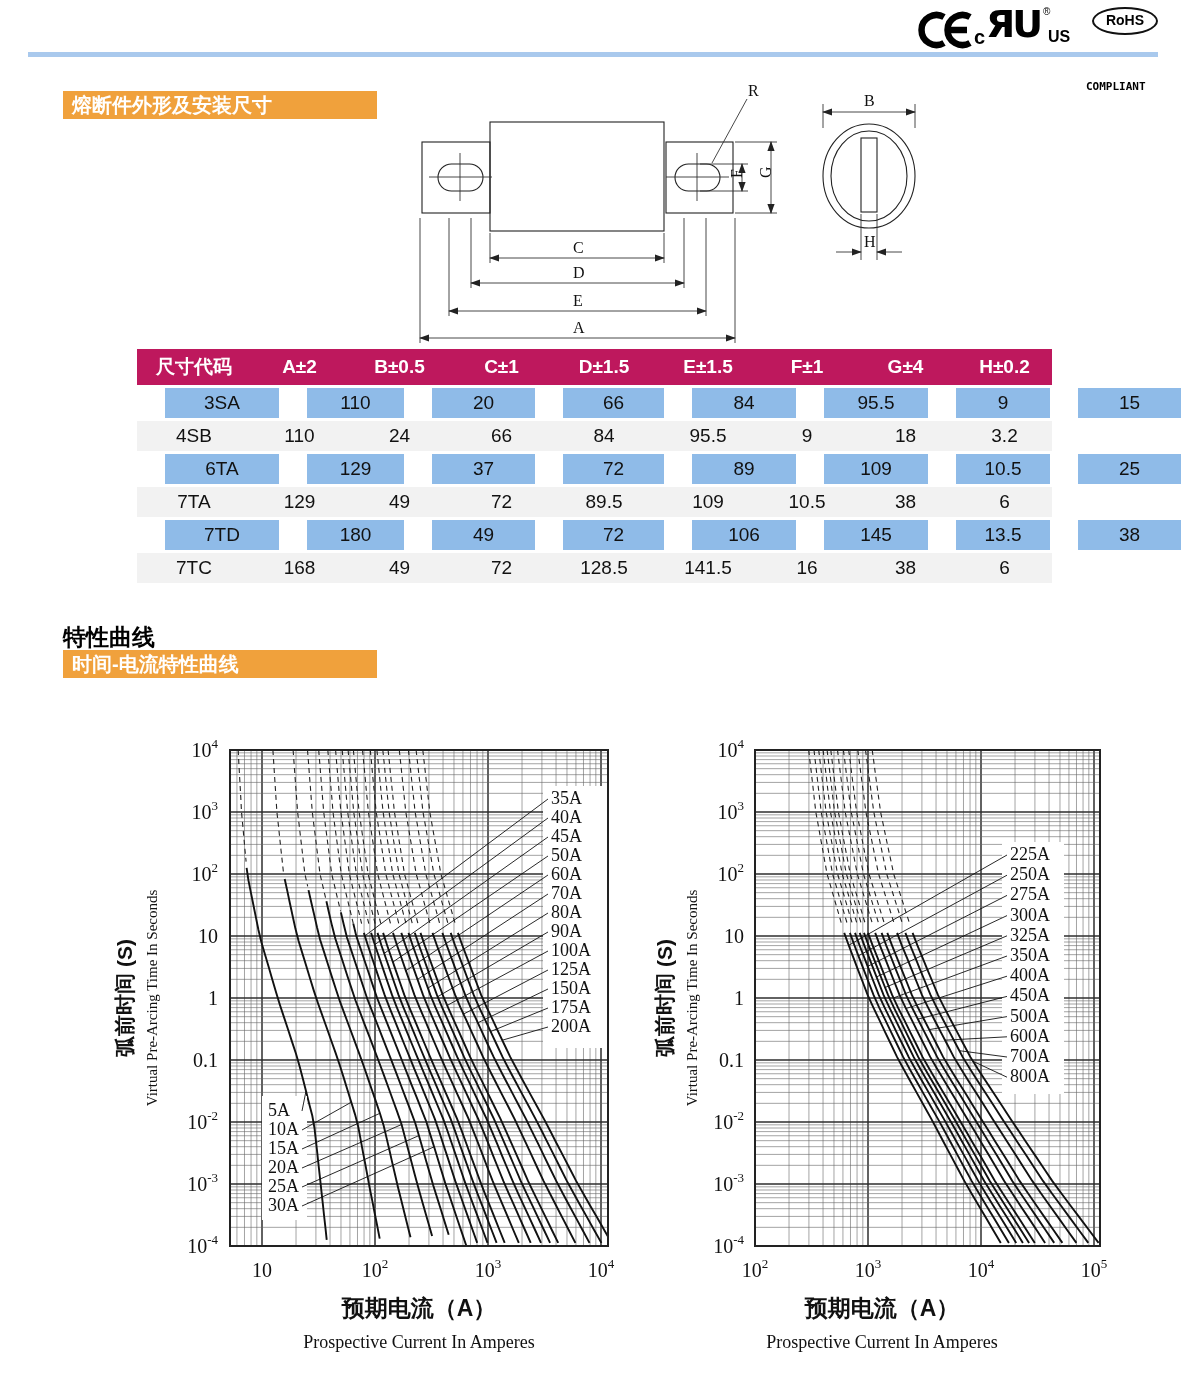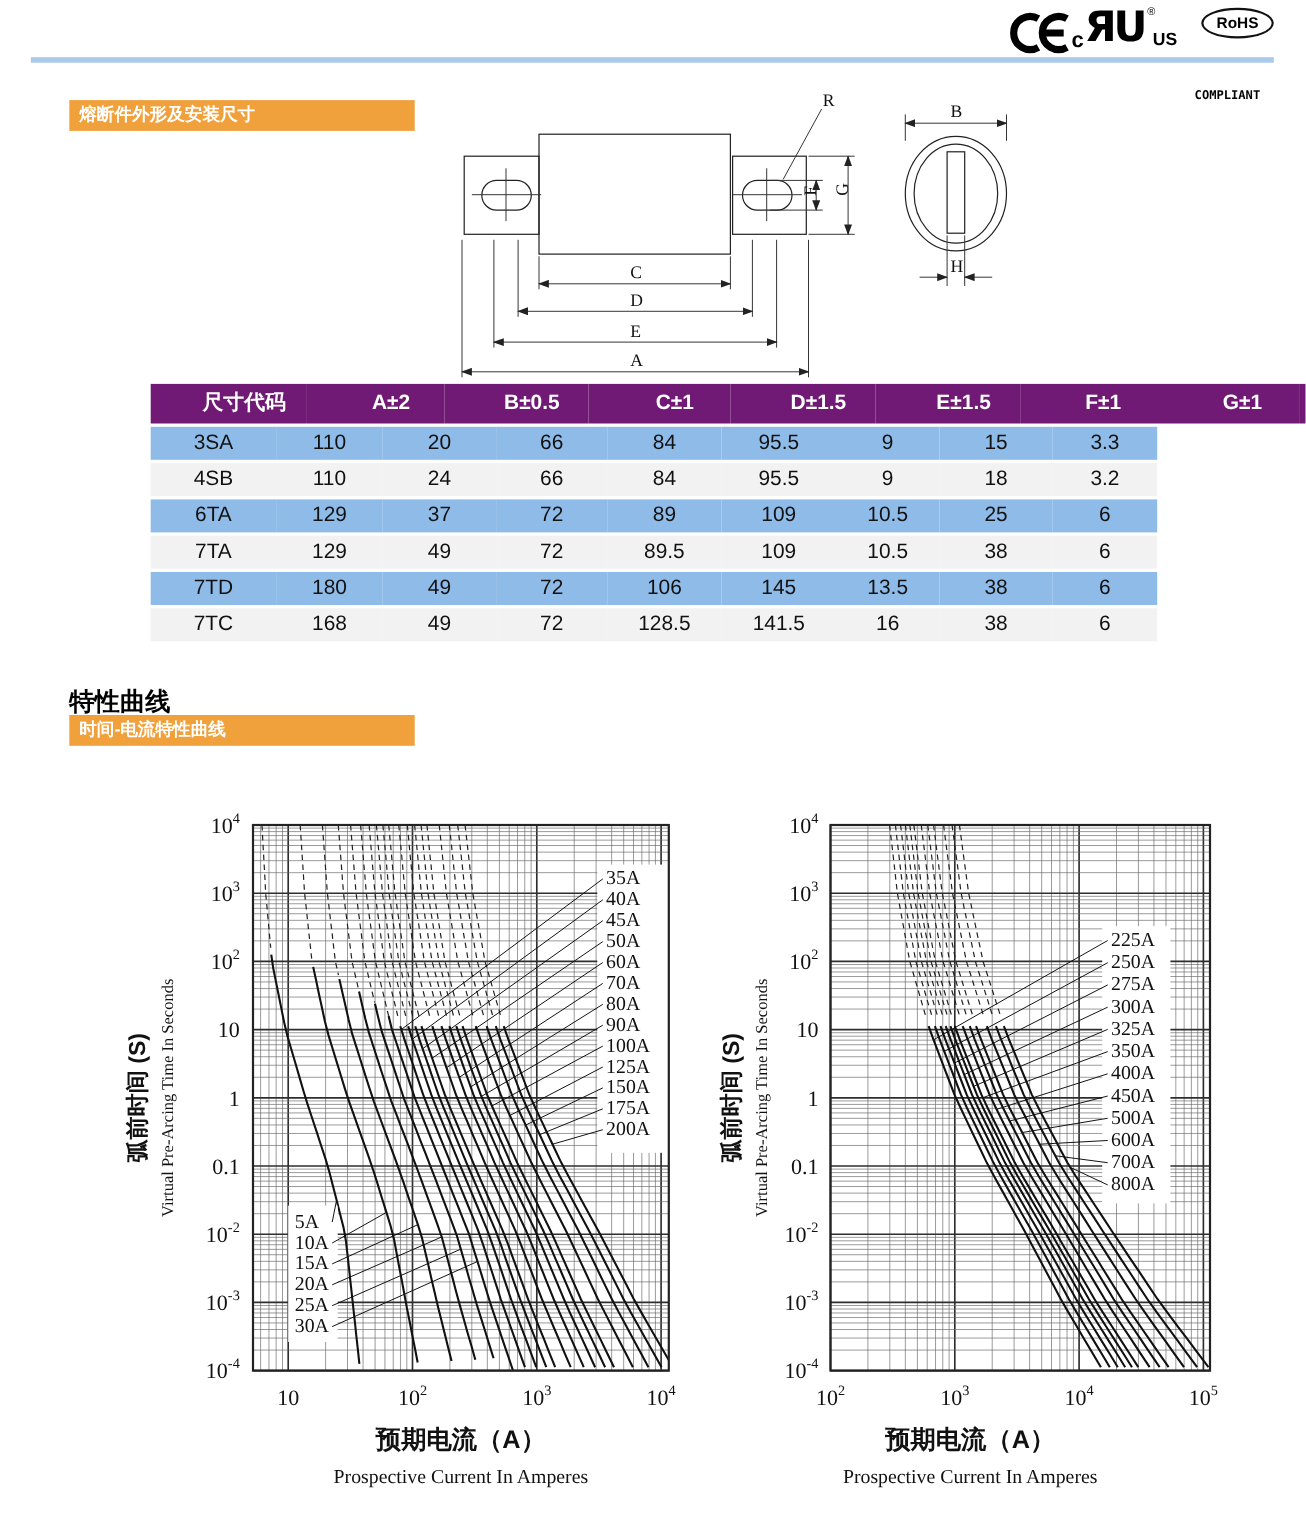--- a/index.html
+++ b/index.html
@@ -14,33 +14,33 @@
                 font-weight:700;font-size:38px;letter-spacing:-3px;}
   .logos .ul-reg{position:absolute;left:141px;top:0px;font-size:10px;}
   .logos .ul-us{position:absolute;left:146px;top:22px;font-weight:700;font-size:16px;}
   .logos .rohs-oval{position:absolute;left:190px;top:1px;width:62px;height:24px;border:2px solid #111;
                     border-radius:50%;text-align:center;font-weight:700;font-size:14px;line-height:23px;}
   .logos .rohs-sub{position:absolute;left:184px;top:29px;font-family:"DejaVu Sans Mono",monospace;
                    font-weight:700;font-size:11px;letter-spacing:0px;margin-top:45px;}
   .divider{position:absolute;left:28px;top:52px;width:1130px;height:5px;background:#a9c9ed;}
   .h-cn{position:absolute;font-weight:700;font-size:23px;white-space:nowrap;}
   .banner{position:absolute;width:305px;height:28px;background:#f0a13c;color:#fff;font-weight:700;
-          font-size:16px;line-height:28px;padding-left:9px;white-space:nowrap;}
+          font-size:20px;line-height:28px;padding-left:9px;white-space:nowrap;}
   #heading1{left:63px;top:62px;}
   #banner1{left:63px;top:91px;}
   #heading2{left:63px;top:622px;}
   #banner2{left:63px;top:650px;}
   #drawing-svg{position:absolute;left:0;top:60px;pointer-events:none;}
   #dim-table{position:absolute;left:137px;top:349px;width:915px;font-size:19px;}
   #dim-table .trow{display:flex;margin-bottom:3px;}
   #dim-table .cell{text-align:center;flex:0 0 auto;}
-  #dim-table .hrow .cell{background:#701a75;color:#fff;font-weight:700;line-height:36px;height:36px;padding-left:28px;}
+  #dim-table .hrow .cell{background:#be185d;color:#fff;font-weight:700;line-height:36px;height:36px;}
   #dim-table .drow .cell{line-height:30px;height:30px;color:#111;}
   #dim-table .drow.even .cell{background:#f2f2f2;}
-  #dim-table .drow.odd  .cell{background:#8fbbe8;}
+  #dim-table .drow.odd  .cell{background:#8fbbe8;margin-left:28px;}
   #charts-svg{position:absolute;left:0;top:700px;}
   .grid-minor{stroke:#666;stroke-width:0.6;}
   .grid-major{stroke:#2e2e2e;stroke-width:1.5;}
   .curve-solid{stroke:#111;stroke-width:1.9;fill:none;}
   .curve-dashed{stroke:#222;stroke-width:1.1;fill:none;stroke-dasharray:5 4;}
   .leader{stroke:#111;stroke-width:0.9;}
   .plot-border{stroke:#222;stroke-width:2;fill:none;}
   .dim-line{stroke:#222;stroke-width:1.1;fill:none;}
   .dim-thin{stroke:#333;stroke-width:0.9;fill:none;}
   .dim-label{font-family:"Liberation Serif",serif;font-size:16px;fill:#111;}
@@ -144,21 +144,21 @@
 
   <div id="dim-table">
       <div class="trow hrow">
         <div class="cell" style="width: 114px;">尺寸代码</div>
         <div class="cell" style="width: 97px;">A±2</div>
         <div class="cell" style="width: 103px;">B±0.5</div>
         <div class="cell" style="width: 101px;">C±1</div>
         <div class="cell" style="width: 104px;">D±1.5</div>
         <div class="cell" style="width: 104px;">E±1.5</div>
         <div class="cell" style="width: 94px;">F±1</div>
-        <div class="cell" style="width: 103px;">G±1</div>
+        <div class="cell" style="width: 103px;">G±4</div>
         <div class="cell" style="width: 95px;">H±0.2</div>
       </div>
       <div class="trow drow odd">
         <div class="cell" style="width: 114px;">3SA</div>
         <div class="cell" style="width: 97px;">110</div>
         <div class="cell" style="width: 103px;">20</div>
         <div class="cell" style="width: 101px;">66</div>
         <div class="cell" style="width: 104px;">84</div>
         <div class="cell" style="width: 104px;">95.5</div>
         <div class="cell" style="width: 94px;">9</div>

